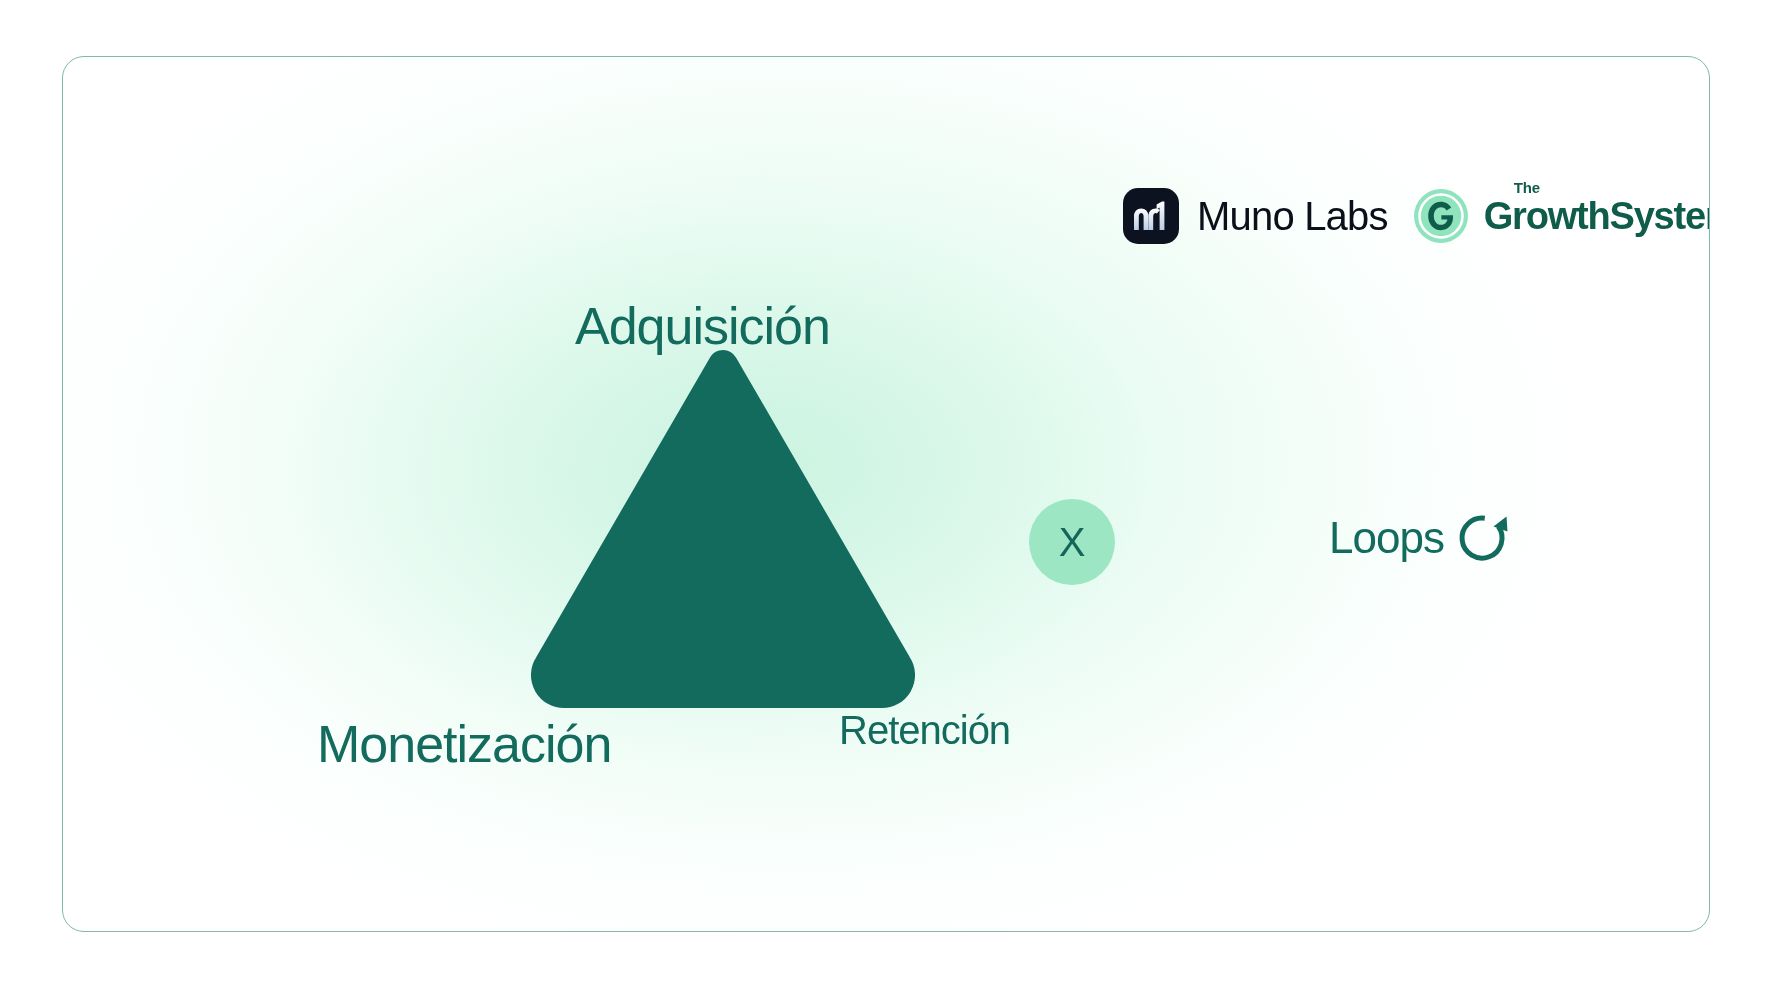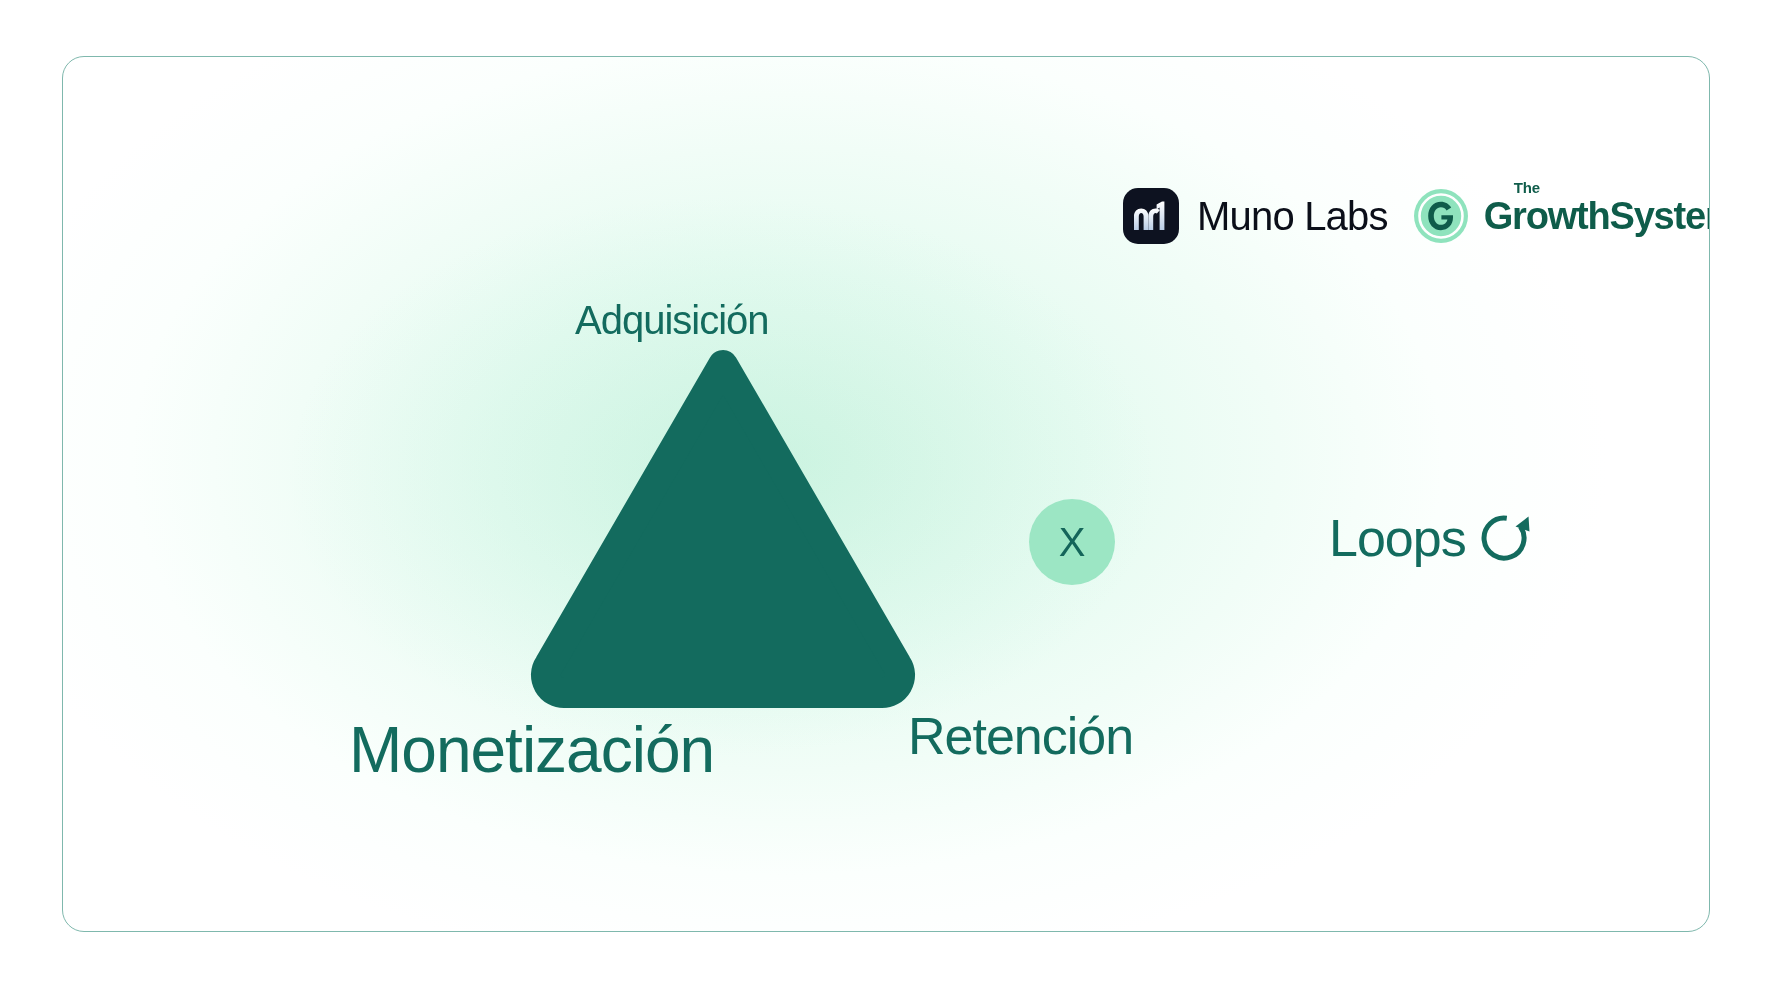--- a/index.html
+++ b/index.html
@@ -117,32 +117,31 @@
     position: absolute;
     color: #136b5e;
     font-weight: 500;
     letter-spacing: -1px;
     white-space: nowrap;
     line-height: 1;
   }
   .label-acq {
     left: 512px;
     top: 243px;
-    font-size: 40px;
+    font-size: 52px;
   }
   .label-mon {
     left: 254px;
     top: 661px;
-    font-size: 64px;
-    margin-left: 32px;
+    font-size: 52px;
   }
   .label-ret {
-    left: 845px;
+    left: 776px;
     top: 653px;
-    font-size: 52px;
+    font-size: 40px;
   }
 
   
   .x-badge {
     position: absolute;
     left: 966px;
     top: 442px;
     width: 86px;
     height: 86px;
     border-radius: 50%;
@@ -162,21 +161,21 @@
   .loops {
     position: absolute;
     left: 1266px;
     top: 446px;
     display: flex;
     align-items: center;
     gap: 6px;
     height: 70px;
   }
   .loops-text {
-    font-size: 52px;
+    font-size: 44px;
     color: #136b5e;
     font-weight: 400;
     letter-spacing: -1px;
     line-height: 1;
   }
 </style>
 </head>
 <body>
 
 <div class="stage">

